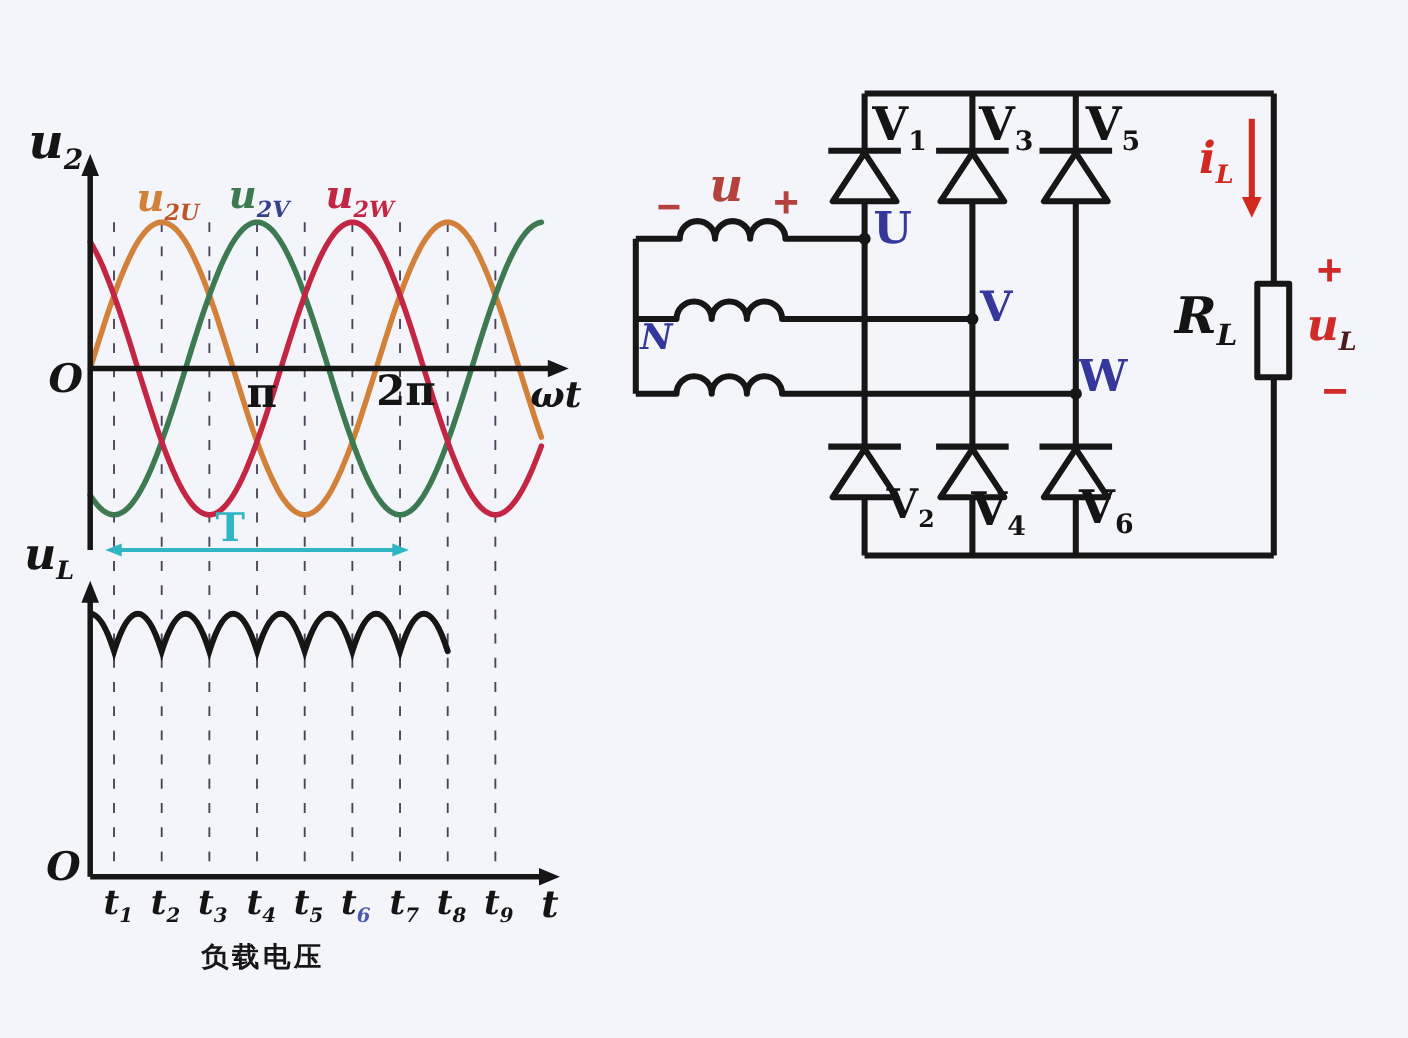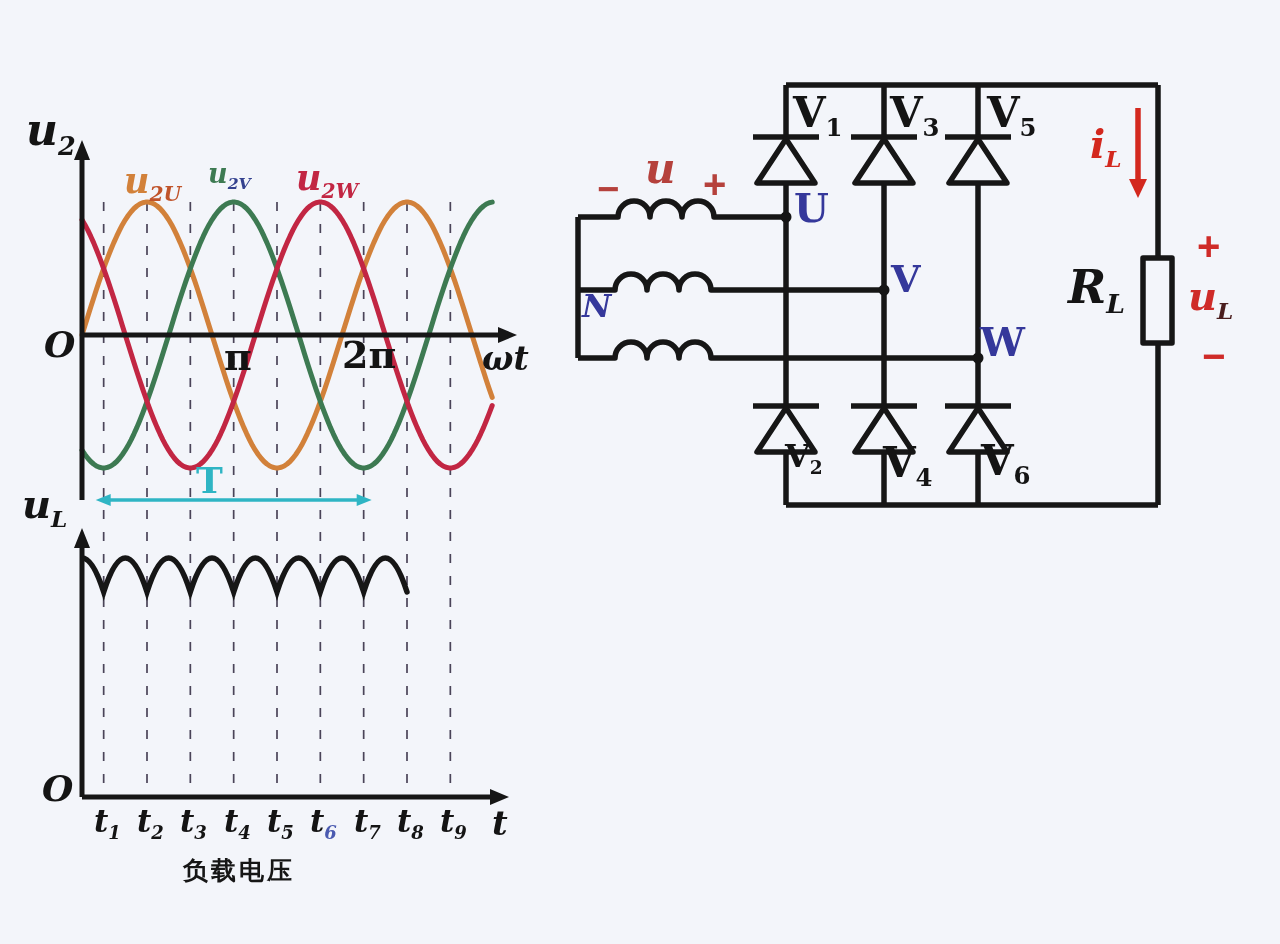--- a/index.html
+++ b/index.html
@@ -112,21 +112,21 @@
     <g>
       <line x1="1138" y1="108" x2="1138" y2="182" stroke="#d3281e" stroke-width="5.5"></line>
       <polygon points="1138,198 1129,179 1147,179" fill="#d3281e"></polygon>
     </g>
   </svg>
 
 
   <div class="lbl math" style="left:26px;top:108px;font-size:44px;"><span>u</span><sub>2</sub></div>
 
   <div class="lbl math" style="left:124px;top:163px;font-size:35px;"><span style="color: rgb(210, 129, 58);">u</span><sub style="color: rgb(192, 83, 42);">2U</sub></div>
-  <div class="lbl math" style="left:208px;top:160px;font-size:27px;"><span style="color: rgb(61, 122, 82);">u</span><sub style="color: rgb(51, 65, 143);">2V</sub></div>
+  <div class="lbl math" style="left:208px;top:160px;font-size:35px;"><span style="color: rgb(61, 122, 82);">u</span><sub style="color: rgb(51, 65, 143);">2V</sub></div>
   <div class="lbl math" style="left:296px;top:160px;font-size:35px;"><span style="color: rgb(194, 38, 67);">u</span><sub style="color: rgb(194, 38, 67);">2W</sub></div>
 
   <div class="lbl math" style="left:44px;top:326px;font-size:36px;">O</div>
   <div class="lbl rm" style="left:224px;top:338px;font-size:38px;font-weight:600;">π</div>
   <div class="lbl rm" style="left:342px;top:336px;font-size:38px;">2π</div>
   <div class="lbl math" style="left:482px;top:342px;font-size:33px;">ωt</div>
   <div class="lbl rm" style="left: 196px; top: 462px; font-size: 36px; color: rgb(47, 181, 196);">T</div>
 
   <div class="lbl math" style="left:22px;top:484px;font-size:40px;"><span>u</span><sub>L</sub></div>
   <div class="lbl math" style="left:42px;top:770px;font-size:36px;">O</div>
@@ -149,21 +149,21 @@
   <div class="lbl" style="left: 703px; top: 164px; font-size: 40px; font-weight: bold; color: rgb(181, 65, 60);">+</div>
   <div class="lbl math" style="left: 582px; top: 290px; font-size: 32px; color: rgb(53, 56, 155);">N</div>
 
   <div class="lbl rm" style="left: 794px; top: 188px; font-size: 40px; color: rgb(53, 56, 155);">U</div>
   <div class="lbl rm" style="left: 891px; top: 260px; font-size: 38px; color: rgb(53, 56, 155);">V</div>
   <div class="lbl rm" style="left: 980px; top: 322px; font-size: 40px; color: rgb(53, 56, 155);">W</div>
 
   <div class="lbl rm" style="left:793px;top:92px;font-size:42px;"><span>V</span><sub>1</sub></div>
   <div class="lbl rm" style="left:890px;top:92px;font-size:42px;"><span>V</span><sub>3</sub></div>
   <div class="lbl rm" style="left:987px;top:92px;font-size:42px;"><span>V</span><sub>5</sub></div>
-  <div class="lbl rm" style="left:785px;top:440px;font-size:32px;"><span>V</span><sub>2</sub></div>
+  <div class="lbl rm" style="left:806px;top:440px;font-size:37px;"><span>V</span><sub>2</sub></div>
   <div class="lbl rm" style="left:883px;top:442px;font-size:42px;"><span>V</span><sub>4</sub></div>
   <div class="lbl rm" style="left:981px;top:440px;font-size:42px;"><span>V</span><sub>6</sub></div>
 
   <div class="lbl math" style="left:1090px;top:124px;font-size:40px;"><span style="color: rgb(211, 40, 30);">i</span><sub style="color: rgb(211, 40, 30);">L</sub></div>
   <div class="lbl math" style="left:1068px;top:264px;font-size:46px;"><span>R</span><sub>L</sub></div>
   <div class="lbl" style="left: 1197px; top: 226px; font-size: 40px; font-weight: bold; color: rgb(207, 43, 40);">+</div>
   <div class="lbl math" style="left:1188px;top:276px;font-size:40px;"><span style="color: rgb(207, 43, 40);">u</span><sub style="color:#4a1d1d;">L</sub></div>
   <div class="lbl" style="left: 1202px; top: 336px; font-size: 40px; font-weight: bold; color: rgb(207, 43, 40);">−</div>
 
 </div>

